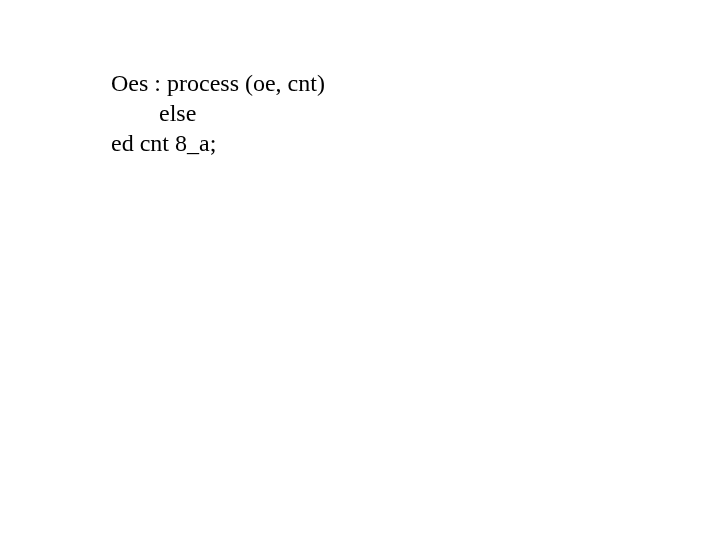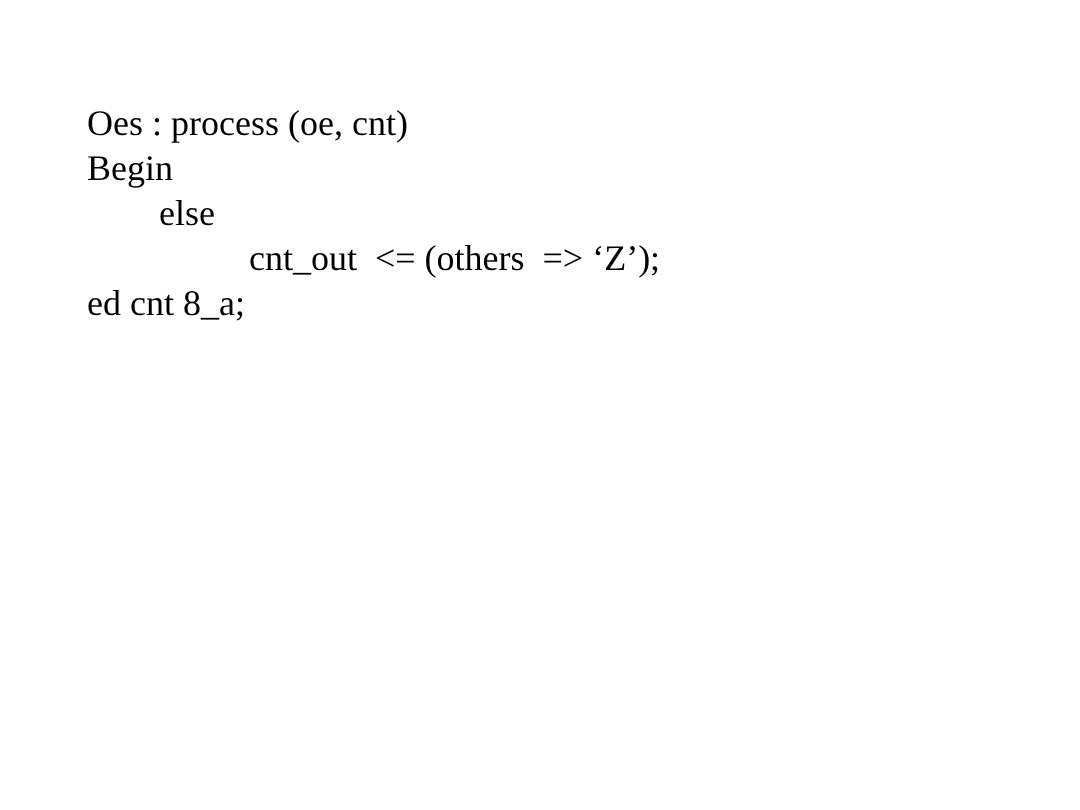--- a/index.html
+++ b/index.html
@@ -12,28 +12,26 @@
     font-size: 24px;
     color: #000000;
     line-height: 1.25;
   }
   .slide {
     position: relative;
     width: 720px;
     height: 540px;
     box-sizing: border-box;
     padding-top: 68px;
-    padding-left: 58px;
+    padding-left: 111px;
   }
   .line {
     white-space: pre;
   }
 </style>
 </head>
 <body>
 
 <div class="slide">
   <div class="line">Oes : process (oe, cnt)</div>
-  <div class="line">Begin</div>
   <div class="line">        else</div>
-  <div class="line">                  cnt_out  &lt;= (others  =&gt; ‘Z’);</div>
   <div class="line">ed cnt 8_a;</div>
 </div>
 
 </body></html>

